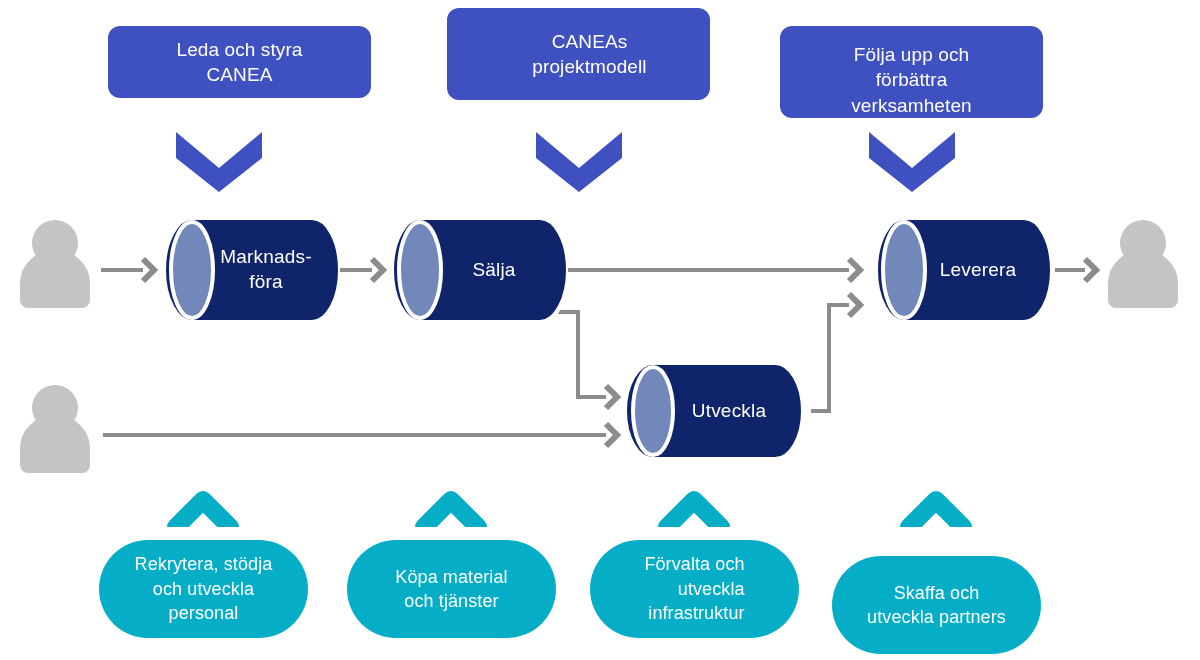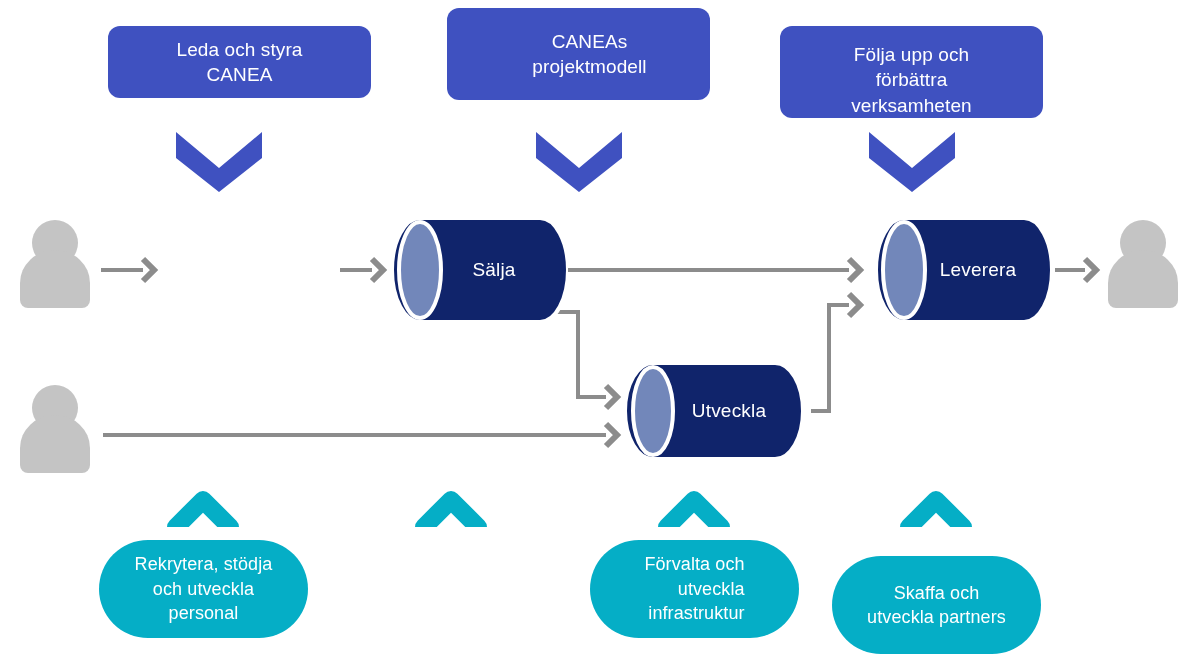--- a/index.html
+++ b/index.html
@@ -185,20 +185,32 @@
     <svg width="86" height="60" viewBox="0 0 86 60">
       <path d="M0,0 L43,36 L86,0 L86,26 L43,60 L0,26 Z" fill="#3f51c0"></path>
     </svg>
   </div>
   <div class="chev-wrap" style="left:869px; top:132px;">
     <svg width="86" height="60" viewBox="0 0 86 60">
       <path d="M0,0 L43,36 L86,0 L86,26 L43,60 L0,26 Z" fill="#3f51c0"></path>
     </svg>
   </div>
 
+  <div class="cyl" style="left:162px; top:216px; width:178px; height:108px;">
+    <svg width="178" height="108" viewBox="0 0 178 108">
+      <path d="M30,2 L150,2 a28,52 0 0 1 0,104 L30,106 a28,52 0 0 1 0,-104 Z" fill="#10246b" stroke="#ffffff" stroke-width="4"></path>
+      <ellipse cx="30" cy="54" rx="21" ry="48" fill="#7287ba" stroke="#ffffff" stroke-width="4"></ellipse>
+    </svg>
+    <div class="cyl-label">
+      <span>
+        <span>Marknads-</span><br>
+        <span>föra</span>
+      </span>
+    </div>
+  </div>
 
   <div class="cyl" style="left:390px; top:216px; width:178px; height:108px;">
     <svg width="178" height="108" viewBox="0 0 178 108">
       <path d="M30,2 L150,2 a28,52 0 0 1 0,104 L30,106 a28,52 0 0 1 0,-104 Z" fill="#10246b" stroke="#ffffff" stroke-width="4"></path>
       <ellipse cx="30" cy="54" rx="21" ry="48" fill="#7287ba" stroke="#ffffff" stroke-width="4"></ellipse>
     </svg>
     <div class="cyl-label">
       <span>Sälja</span>
     </div>
   </div>
@@ -245,20 +257,26 @@
   </div>
 
   <div class="support-pill" style="left:99px; top:540px; width:209px; height:98px;">
     <span>
       <span>Rekrytera, stödja</span><br>
       <span>och utveckla</span><br>
       <span>personal</span>
     </span>
   </div>
 
+  <div class="support-pill" style="left:347px; top:540px; width:209px; height:98px;">
+    <span>
+      <span>Köpa material</span><br>
+      <span>och tjänster</span>
+    </span>
+  </div>
 
   <div class="support-pill" style="left:590px; top:540px; width:209px; height:98px;text-align:right;">
     <span>
       <span>Förvalta och</span><br>
       <span>utveckla</span><br>
       <span>infrastruktur</span>
     </span>
   </div>
 
   <div class="support-pill" style="left:832px; top:540px; width:209px; height:98px;margin-top:16px;">

